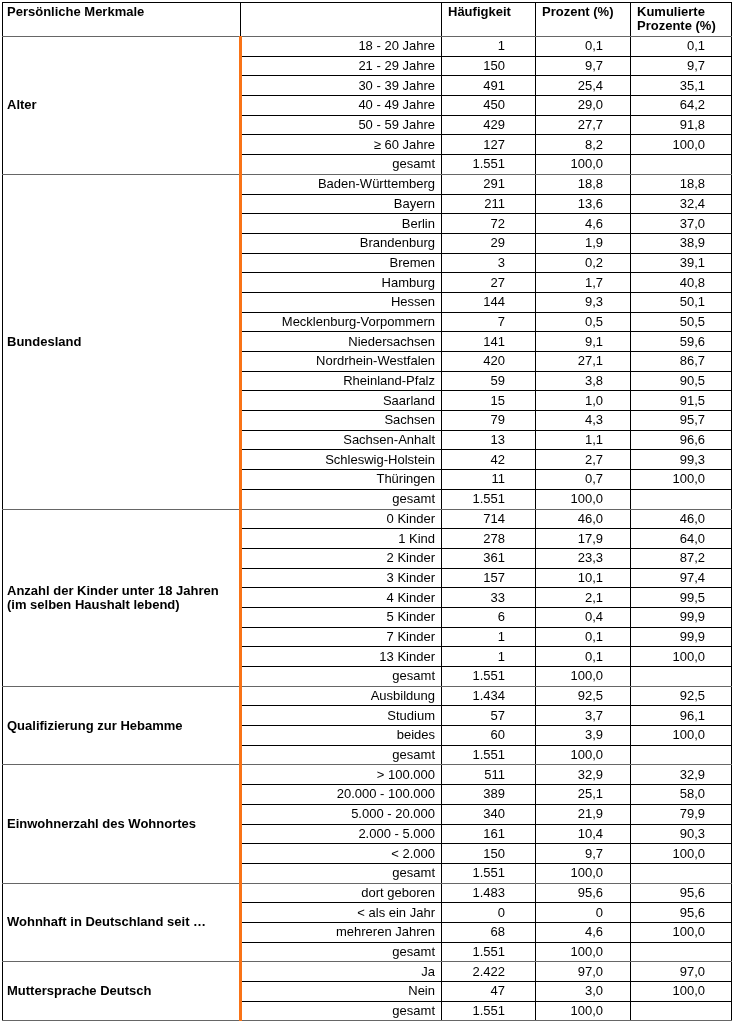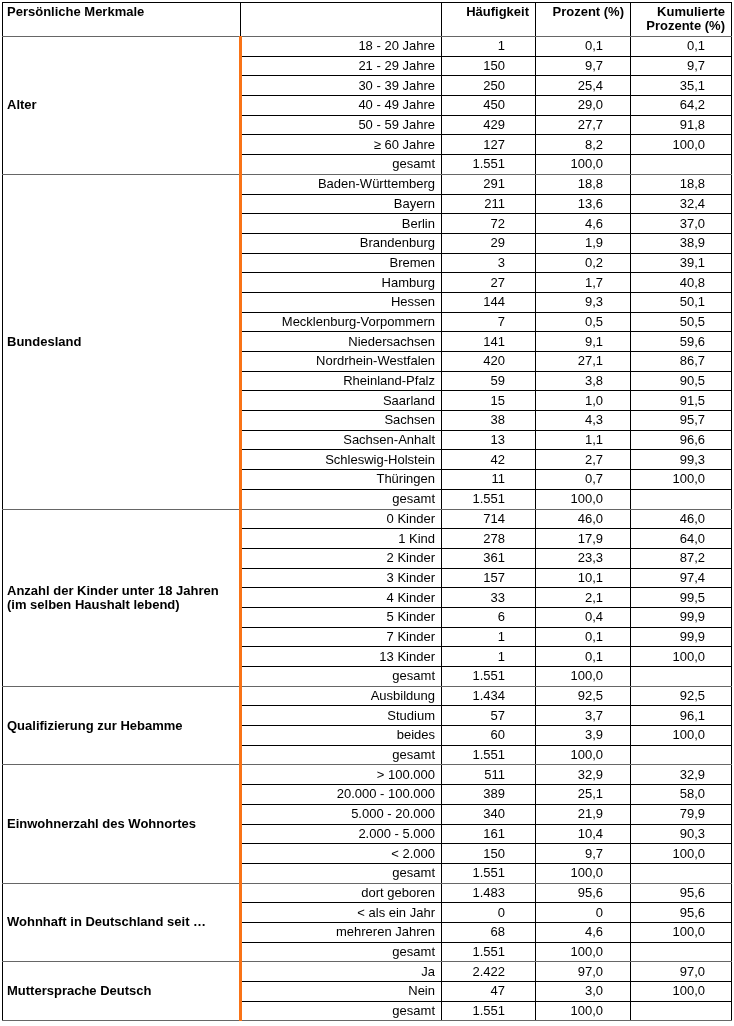--- a/index.html
+++ b/index.html
@@ -27,21 +27,21 @@
   }
   thead th {
     height: 31px;
     font-weight: bold;
     vertical-align: top;
     padding-top: 2px;
     line-height: 14px;
     border-bottom: 1.5px solid #666;
   }
   thead th.left { text-align: left; padding-left: 4px; }
-  thead th.center { text-align: right; white-space: normal; }
+  thead th.center { text-align: left; white-space: normal; }
   td.group {
     font-weight: bold;
     vertical-align: middle;
     white-space: normal;
     padding-left: 4px;
     border-right: 3px solid #f97316;
     border-bottom: 1.5px solid #666;
   }
   td.label { text-align: right; }
   td.num3 { text-align: right; padding-right: 30px; }
@@ -78,21 +78,21 @@
         <td class="num5">0,1</td>
       </tr>
       <tr>
         <td class="label">21 - 29 Jahre</td>
         <td class="num3">150</td>
         <td class="num4">9,7</td>
         <td class="num5">9,7</td>
       </tr>
       <tr>
         <td class="label">30 - 39 Jahre</td>
-        <td class="num3">250</td>
+        <td class="num3">491</td>
         <td class="num4">25,4</td>
         <td class="num5">35,1</td>
       </tr>
       <tr>
         <td class="label">40 - 49 Jahre</td>
         <td class="num3">450</td>
         <td class="num4">29,0</td>
         <td class="num5">64,2</td>
       </tr>
       <tr>
@@ -181,21 +181,21 @@
         <td class="num5">90,5</td>
       </tr>
       <tr>
         <td class="label">Saarland</td>
         <td class="num3">15</td>
         <td class="num4">1,0</td>
         <td class="num5">91,5</td>
       </tr>
       <tr>
         <td class="label">Sachsen</td>
-        <td class="num3">38</td>
+        <td class="num3">79</td>
         <td class="num4">4,3</td>
         <td class="num5">95,7</td>
       </tr>
       <tr>
         <td class="label">Sachsen-Anhalt</td>
         <td class="num3">13</td>
         <td class="num4">1,1</td>
         <td class="num5">96,6</td>
       </tr>
       <tr>

